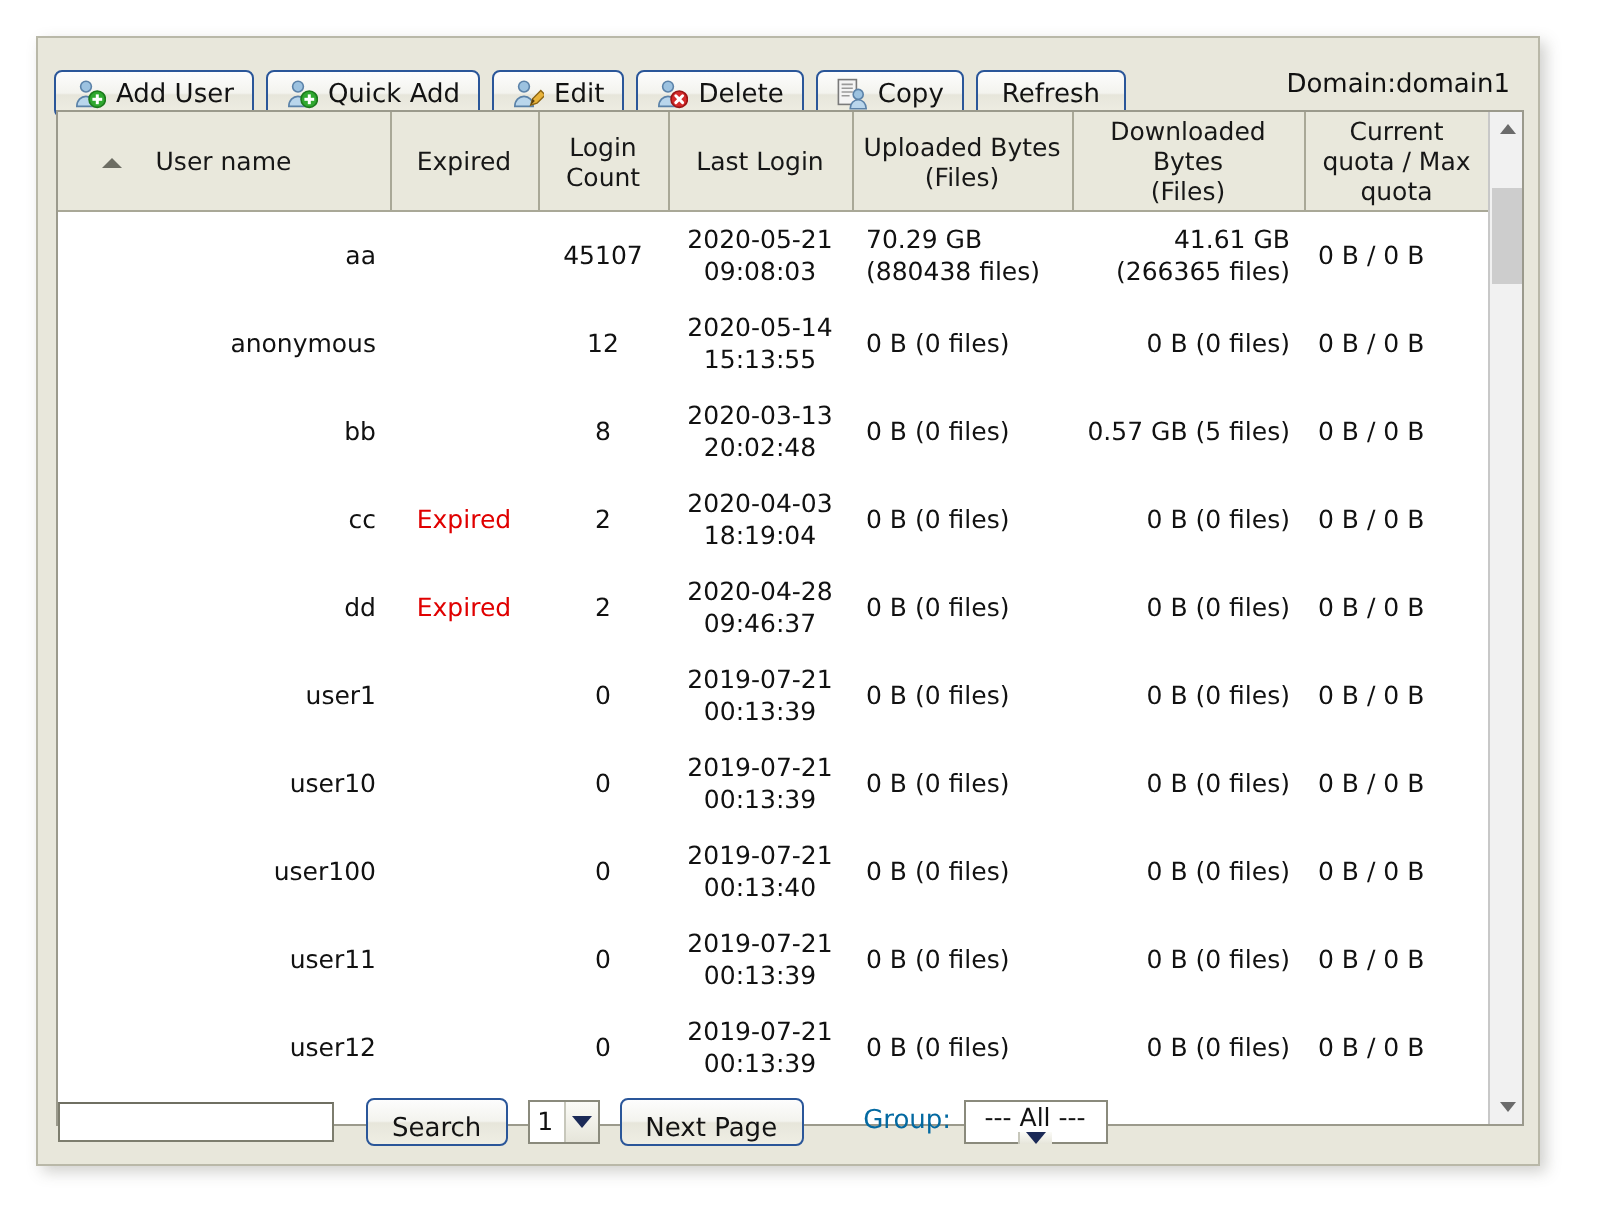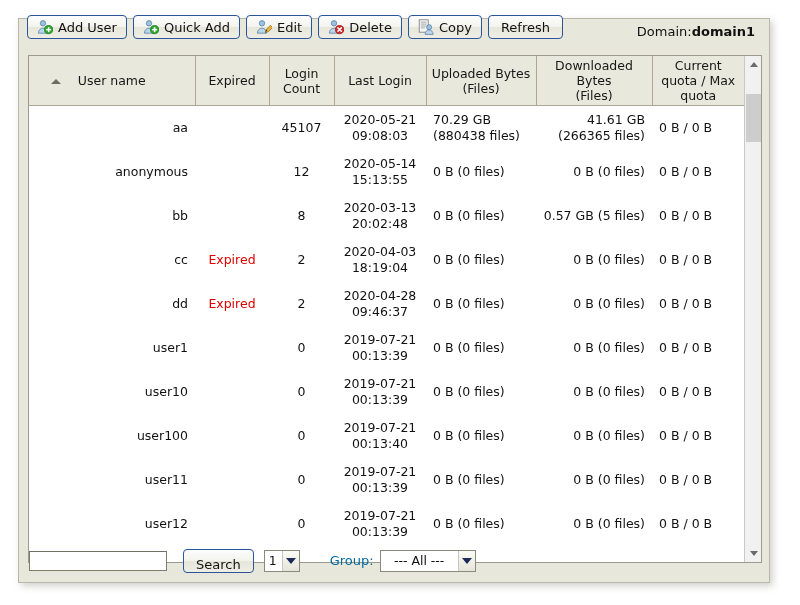--- a/index.html
+++ b/index.html
@@ -23,21 +23,21 @@
     border: 1px solid #b9b8a8;
     box-sizing: border-box;
     box-shadow: 3px 3px 7px rgba(90,90,80,0.28);
   }
   
   .toolbar {
     position: absolute;
     left: 0; top: 0;
     width: 100%; height: 36px;
     display: flex;
-    align-items: flex-end;
+    align-items: flex-start;
     padding: 16px 8px;
     box-sizing: border-box;
   }
   .tb-btn {
     display: flex;
     align-items: center;
     gap: 5px;
     height: 24px;
     padding: 0 9px;
     margin-right: 6px;
@@ -53,21 +53,21 @@
   }
   .tb-btn.plain { padding: 0 12px; }
   .tb-btn span.lbl { position: relative; top: 0px; }
   .domain {
     margin-left: auto;
     margin-right: 6px;
     font-size: 13px;
     color: #111;
     white-space: nowrap;
   }
-  .domain b { font-weight: bold; }
+  .domain b { font-weight: normal; }
 
   
   .ico { position: relative; width: 16px; height: 16px; flex: 0 0 16px; }
   .ico svg { display:block; }
 
   
   .grid-wrap {
     position: absolute;
     left: 9px; top: 36px;
     width: 734px; height: 508px;
@@ -208,21 +208,21 @@
   .sel .val { padding: 0 5px; flex: 1 1 auto; white-space: nowrap; }
   .sel .arrowbox {
     width: 17px; height: 100%;
     border-left: 1px solid #c7c7bb;
     background: linear-gradient(to bottom,#fbfbf7,#e6e5da);
     display: flex; align-items: center; justify-content: center;
     box-sizing: border-box;
   }
   .sel-page { width: 36px; }
   .sel-page .val { text-align: left; padding-left: 4px; }
-  .sel-group { width: 96px; }
+  .sel-group { width: 72px; flex-direction: column; }
   .sel-group .val { text-align: center; padding: 0 2px; }
   .arrow-dn {
     width: 0; height: 0;
     border-left: 5px solid transparent;
     border-right: 5px solid transparent;
     border-top: 6px solid #1b2a57;
   }
   .group-label {
     font-size: 13px; color: #0369a1;
     margin-left: 30px; margin-right: 6px;
@@ -466,20 +466,23 @@
       <input class="search-input" type="text" placeholder="" style="">
       <div class="bb-btn ml16">
         <span>Search</span>
       </div>
       <div class="sel sel-page ml10">
         <span class="val">1</span>
         <span class="arrowbox">
           <span class="arrow-dn"></span>
         </span>
       </div>
+      <div class="bb-btn ml10">
+        <span>Next Page</span>
+      </div>
       <span class="group-label">Group:</span>
       <div class="sel sel-group">
         <span class="val">--- All ---</span>
         <span class="arrowbox">
           <span class="arrow-dn"></span>
         </span>
       </div>
     </div>
 
   </div>

